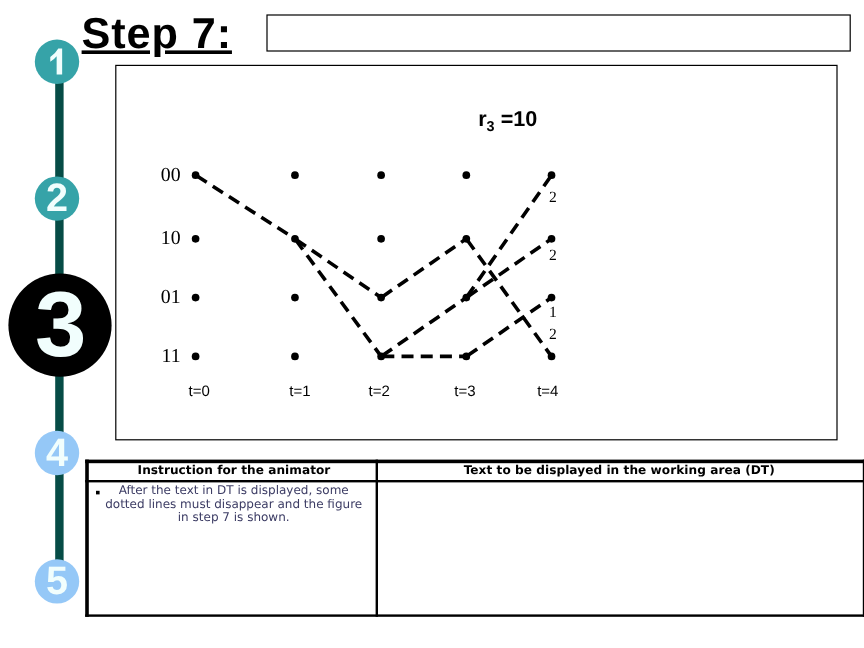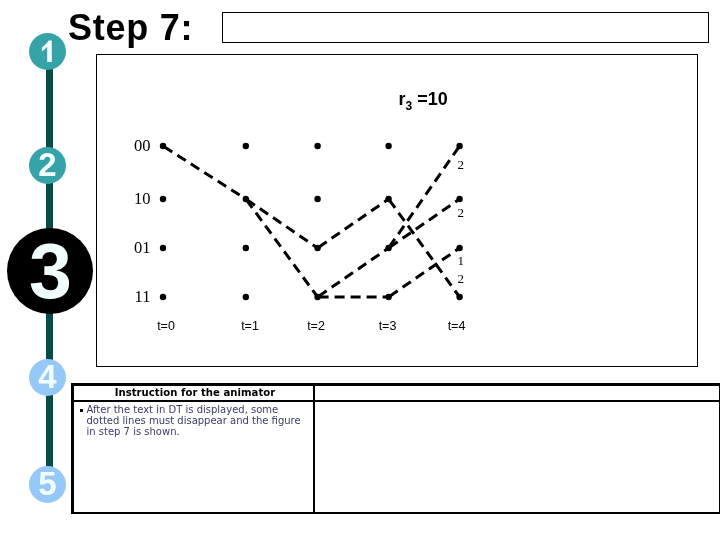--- a/index.html
+++ b/index.html
@@ -19,21 +19,21 @@
   .dot-s{width:37px;height:37px;font-size:33px;}
   .dot-s span{padding-top:1.0px;}
   .dot-big{width:86px;height:86px;font-size:77px;}
   .dot-big span{padding-top:4.5px;padding-left:1px;}
   .teal{background:#36a3a8;}
   .blue{background:#95c8f7;}
   .black{background:#000000;}
 
   
   #step-title{position:absolute;left:68px;top:9.8px;font-size:36px;font-weight:bold;
-              color:#000;line-height:36px;white-space:nowrap;letter-spacing:0.75px;}
+              color:#000;line-height:36px;white-space:nowrap;letter-spacing:0.75px;text-decoration:underline;}
   #title-box{position:absolute;left:222px;top:12px;width:487px;height:30.5px;
              border:1.5px solid #000;background:#fff;box-sizing:border-box;}
 
   
   #chart-frame{position:absolute;left:96px;top:54px;width:602px;height:313px;
                border:1px solid #000;background:#fff;box-sizing:border-box;}
   #chart-svg{position:absolute;left:0;top:0;width:720px;height:540px;overflow:visible;pointer-events:none;}
 
   
   #note-table{position:absolute;left:71px;top:383px;width:650px;height:169px;
@@ -42,21 +42,21 @@
   .tb-top{left:0;top:0;width:650px;height:2.5px;}
   .tb-bot{left:0;top:128.5px;width:650px;height:2.5px;}
   .tb-left{left:0;top:0;width:2.5px;height:131px;}
   .tb-right{left:647.5px;top:0;width:2.5px;height:131px;}
   .tb-hdiv{left:0;top:17px;width:650px;height:2.2px;}
   .tb-vdiv{left:242px;top:0;width:2.3px;height:131px;}
   .tbl-head{position:absolute;top:4.4px;font-family:"DejaVu Sans",sans-serif;
             font-size:10.1px;font-weight:bold;color:#000;text-align:center;
             line-height:11px;letter-spacing:0.04px;}
   .tbl-cell{position:absolute;font-family:"DejaVu Sans",sans-serif;font-size:10px;
-            line-height:11.2px;}
+            line-height:11.2px;text-align:center;}
   .tb-bullet{position:absolute;left:1px;top:5.2px;width:2.6px;height:2.6px;background:#000;font-size:0;}
   .tbl-cell > .tb-body{display:block;margin-left:7.5px;}
 </style>
 </head>
 <body>
 
 <div class="page">
 
   <div id="rail">
     <div class="rail-line"></div>
@@ -143,20 +143,21 @@
 
   <div id="note-table">
     <div class="tb-edge tb-top"></div>
     <div class="tb-edge tb-bot"></div>
     <div class="tb-edge tb-left"></div>
     <div class="tb-edge tb-right"></div>
     <div class="tb-edge tb-hdiv"></div>
     <div class="tb-edge tb-vdiv"></div>
 
     <div class="tbl-head" style="left:4px;width:240px;">Instruction for the animator</div>
+    <div class="tbl-head" style="left:244px;width:402px;">Text to be displayed in the working area (DT)</div>
 
     <div class="tbl-cell" style="left:8px;top:21px;width:224px;color:#3c3c64;">
       <span class="tb-bullet">•</span>
       <span class="tb-body">After the text in DT is displayed, some dotted lines must disappear and the figure in step 7 is shown.</span>
     </div>
   </div>
 
 </div>
 
 </body></html>

